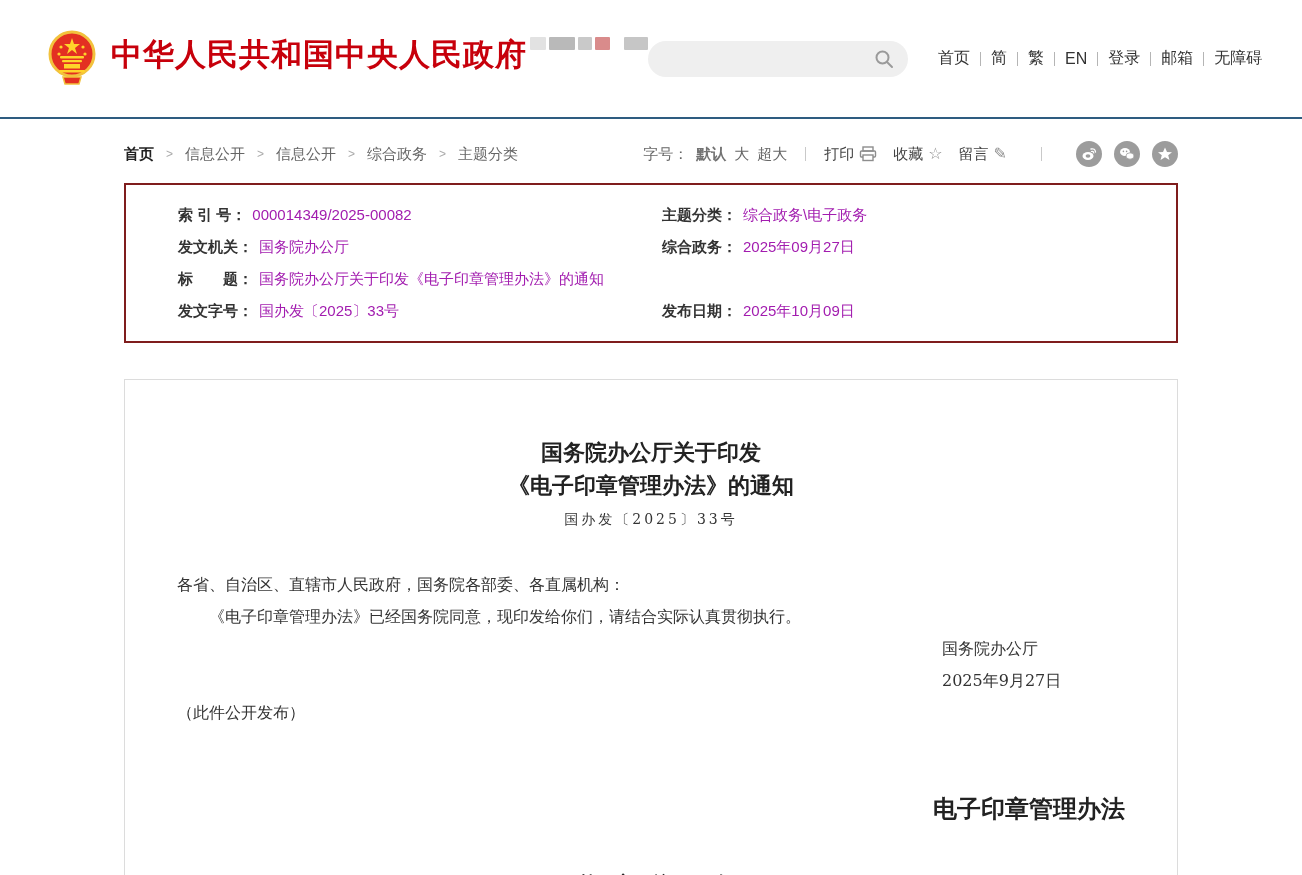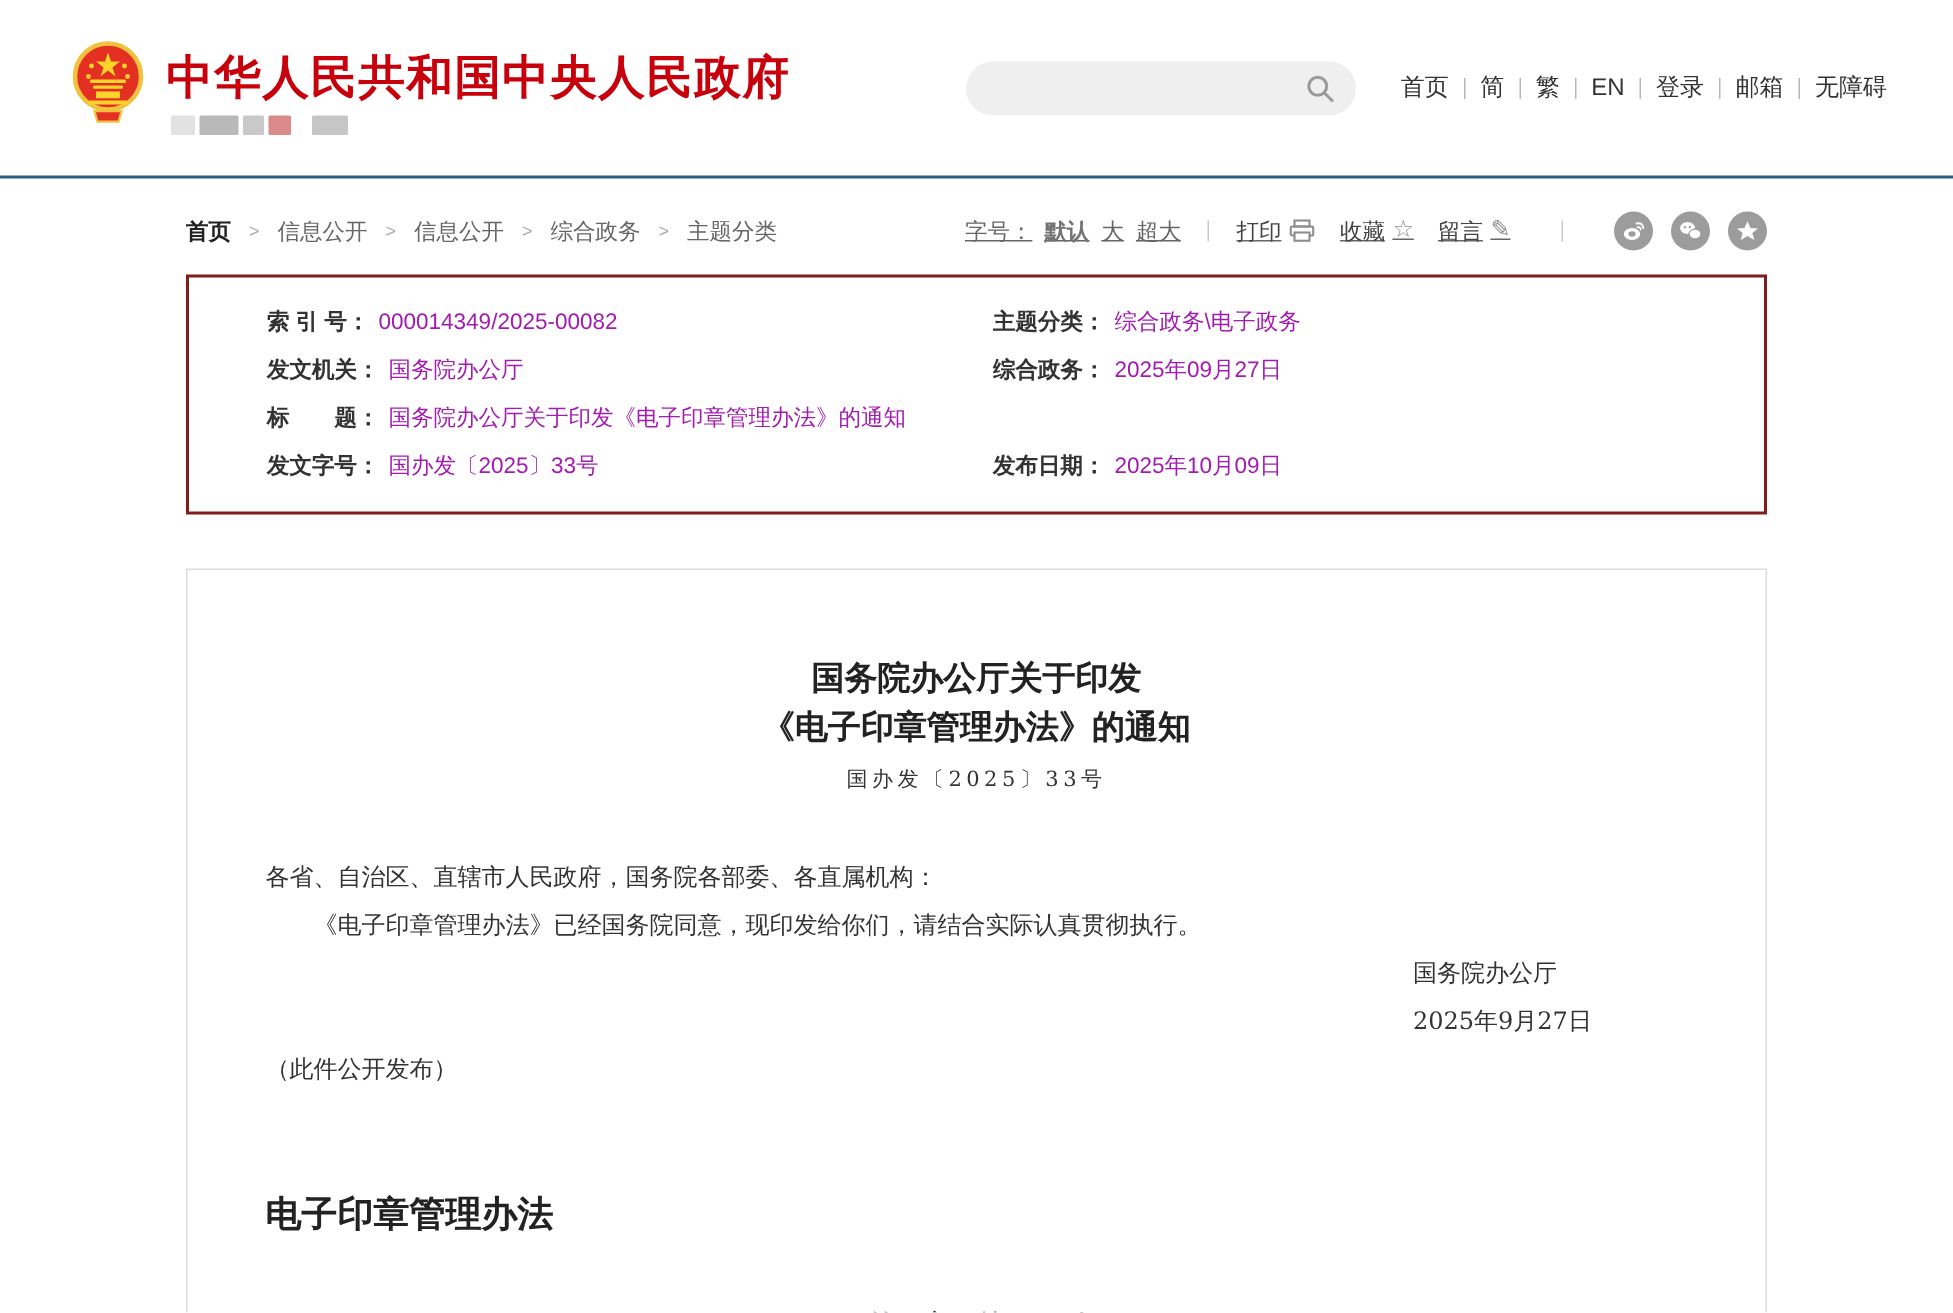--- a/index.html
+++ b/index.html
@@ -4,21 +4,21 @@
 <style>
   * { margin:0; padding:0; box-sizing:border-box; }
   html,body { background:#fff; }
   body { font-family:"Liberation Sans", sans-serif; color:#333; }
   .page { width:1302px; height:875px; position:relative; background:#fff; overflow:hidden; }
 
   
   .header { height:117px; display:flex; align-items:center; padding:0 34px 0 47px; background:#fff; }
   .brand { display:flex; align-items:flex-start; }
   .emblem { width:50px; height:58px; margin-right:14px; flex:0 0 auto; }
-  .brand-text { display:flex; flex-direction:column; }
+  .brand-text { display:flex; flex-direction:row; }
   .site-title { font-size:31px; font-weight:bold; color:#c7000b; letter-spacing:1px; line-height:1.1; margin-top:8px; white-space:nowrap; }
   .redact { display:flex; gap:3px; margin-top:7px; margin-left:3px; height:13px; }
   .redact span { display:inline-block; height:13px; border-radius:1px; }
   .r1{width:16px;background:#e2e2e2;} .r2{width:26px;background:#b9b9b9;} .r3{width:14px;background:#c9c9c9;}
   .r4{width:15px;background:#d98b8b;} .r5{width:8px;background:transparent;} .r6{width:24px;background:#c6c6c6;}
   .header-right { margin-left:auto; display:flex; align-items:center; }
   .search-pill { width:260px; height:36px; background:#efefef; border-radius:18px; display:flex; align-items:center; padding:0 12px 0 18px; margin-right:20px; }
   .search-input { flex:1; border:none; background:transparent; outline:none; font-size:14px; color:#333; height:30px; }
   .search-btn { background:none; border:none; cursor:pointer; width:24px; height:24px; display:flex; align-items:center; justify-content:center; }
   .top-nav { display:flex; align-items:center; font-size:16px; color:#333; white-space:nowrap; }
@@ -29,21 +29,21 @@
   .navy-line { height:2px; background:#2e5c80; width:100%; }
 
   .container { width:1054px; margin:0 auto; }
 
   
   .crumb-row { display:flex; align-items:center; margin-top:21px; height:28px; }
   .breadcrumb { display:flex; align-items:center; font-size:15px; color:#666; }
   .breadcrumb .crumb { color:#666; text-decoration:none; cursor:pointer; }
   .breadcrumb .crumb.first { color:#222; font-weight:bold; }
   .breadcrumb .sep { color:#aaa; margin:0 12px; font-size:12px; }
-  .tools { margin-left:auto; display:flex; align-items:center; font-size:15px; color:#666;text-decoration:underline; }
+  .tools { margin-left:auto; display:flex; align-items:center; font-size:15px; color:#666; }
   .tools .lbl { color:#666; }
   .fs-opt { margin-left:8px; cursor:pointer; color:#666; }
   .fs-opt.active { color:#737373; font-weight:bold; }
   .tool-sep { border-left:1px solid #c9c9c9; height:14px; margin:0 18px; }
   .tool-btn { display:flex; align-items:center; color:#444; cursor:pointer; margin-right:16px; }
   .tool-btn:last-child { margin-right:0; }
   .tool-btn .tico { margin-left:5px; color:#8d8d8d; font-size:16px; line-height:1; display:inline-flex; }
   .socials { display:flex; align-items:center; margin-left:16px; gap:12px; }
   .soc { width:26px; height:26px; border-radius:50%; background:#9c9c9c; display:flex; align-items:center; justify-content:center; cursor:pointer; }
 
@@ -56,21 +56,21 @@
   .meta-value { color:#a21caf; }
 
   
   .doc-box { border:1px solid #dcdcdc; margin-top:36px; height:560px; padding:56px 52px 0 52px; font-family:"DejaVu Serif", serif; color:#333; }
   .doc-title { text-align:center; font-size:22px; font-weight:bold; line-height:33px; color:#222; }
   .doc-number-sub { text-align:center; font-size:14px; letter-spacing:3px; margin-top:9px; color:#333; }
   .doc-body { margin-top:40px; font-size:16px; line-height:32px; }
   .doc-par-indent { text-indent:2em; }
   .signature { margin-left:765px; line-height:32px; }
   .public-note { line-height:32px; }
-  .reg-title { text-align:left; font-size:24px; font-weight:bold; margin-top:64px; color:#222; }
+  .reg-title { text-align:right; font-size:24px; font-weight:bold; margin-top:64px; color:#222; }
   .chapter { text-align:center; font-size:18px; font-weight:bold; margin-top:46px; color:#222; }
 </style>
 </head>
 <body>
 
 <div class="page">
 
   <div class="header">
     <div class="brand">
       <svg class="emblem" viewBox="0 0 50 58">

